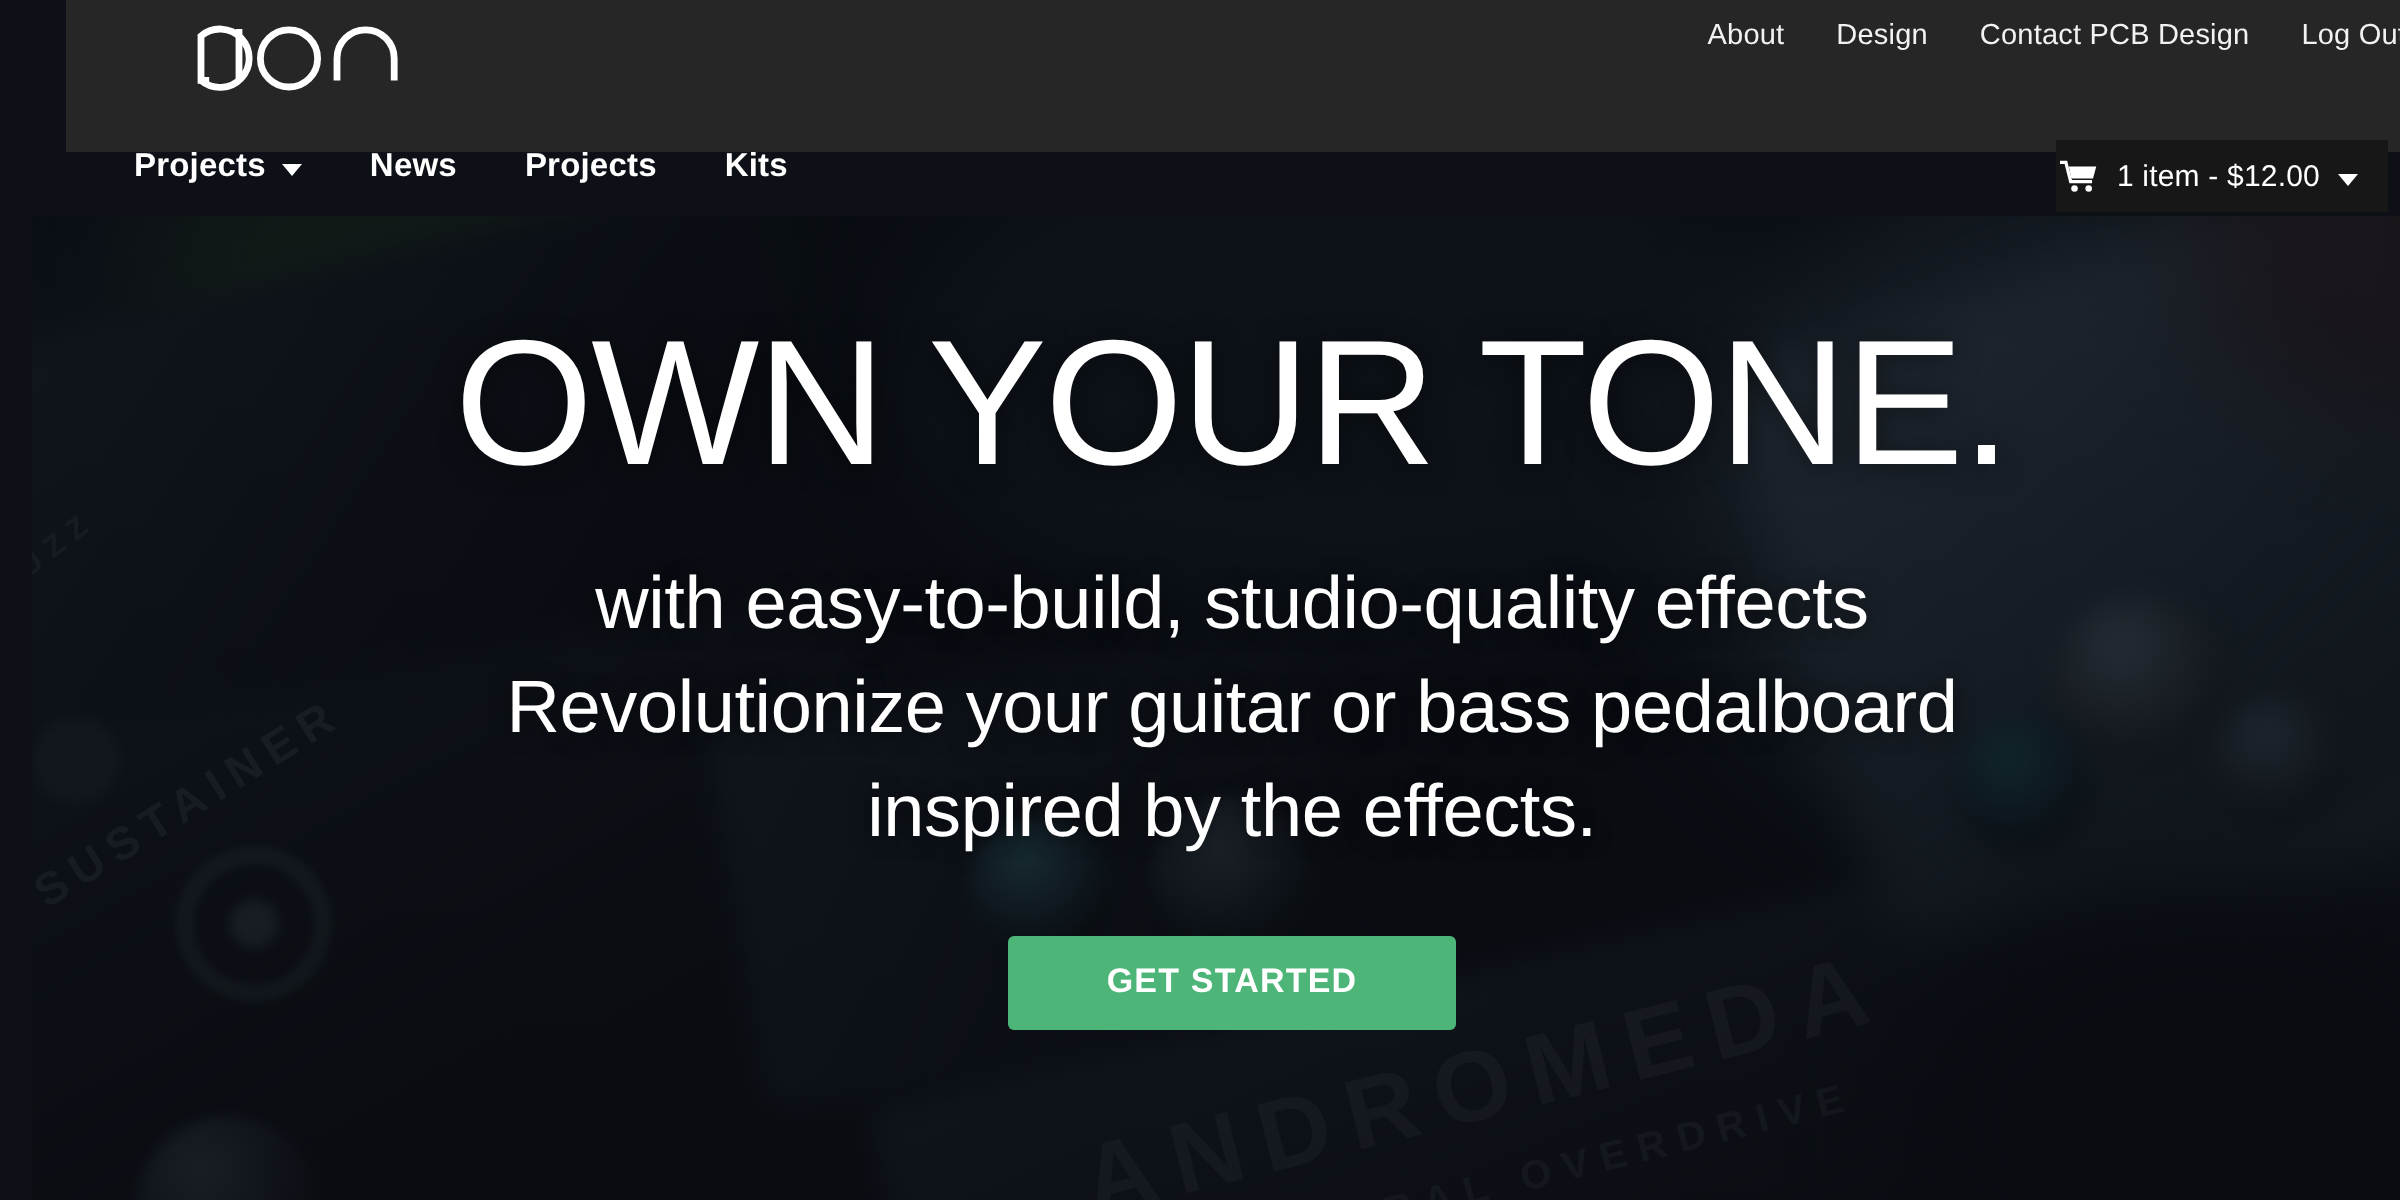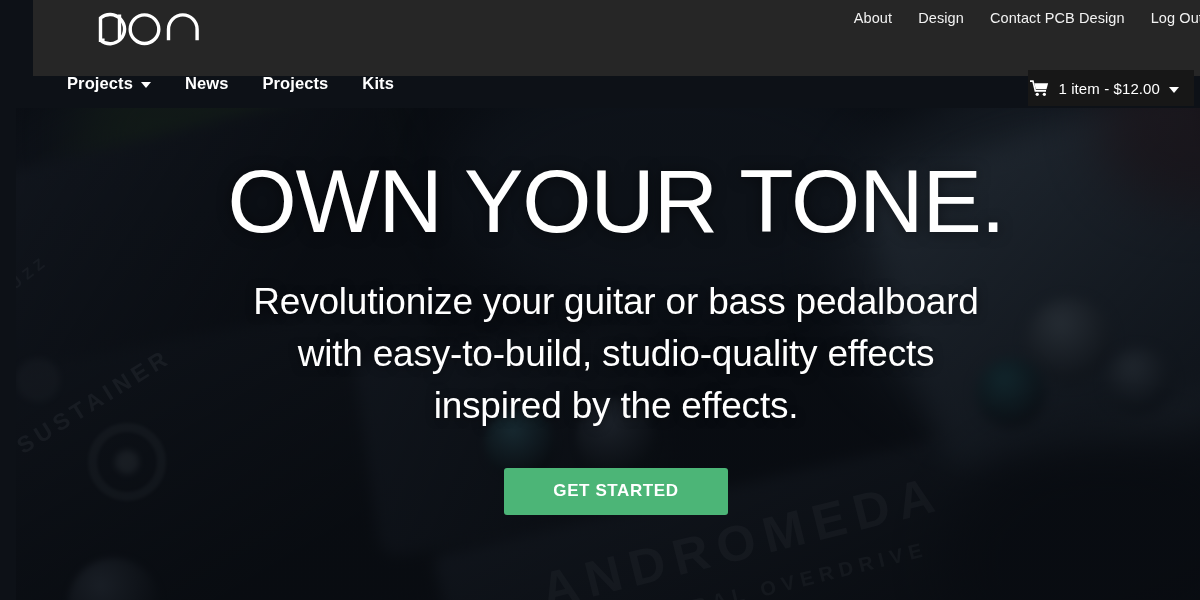--- a/index.html
+++ b/index.html
@@ -157,22 +157,22 @@
       <div class="knob" style="left:1090px; top:240px; width:66px; height:66px; background:radial-gradient(circle at 40% 30%, #3f4a55, #151c24 72%); filter:blur(6px);"></div>
       <div class="blob" style="left:930px; top:330px; width:320px; height:240px; background:#0a0e14; opacity:.9;"></div>
       <div class="blob" style="left:1080px; top:-60px; width:200px; height:160px; background:#2a1418; opacity:.55;"></div>
     </div>
 
     <div class="hero-overlay"></div>
 
     <div class="hero-content">
       <h1 class="headline">OWN YOUR TONE.</h1>
       <div class="subhead">
+        <div>with easy-to-build, studio-quality effects</div>
         <div>Revolutionize your guitar or bass pedalboard</div>
-        <div>with easy-to-build, studio-quality effects</div>
         <div>inspired by the effects.</div>
       </div>
       <a href="#" class="cta">GET STARTED</a>
     </div>
   </div>
 
   <div class="header">
 
     <div class="logo">
       <svg viewBox="0 0 142 48" xmlns="http://www.w3.org/2000/svg" aria-hidden="true">

